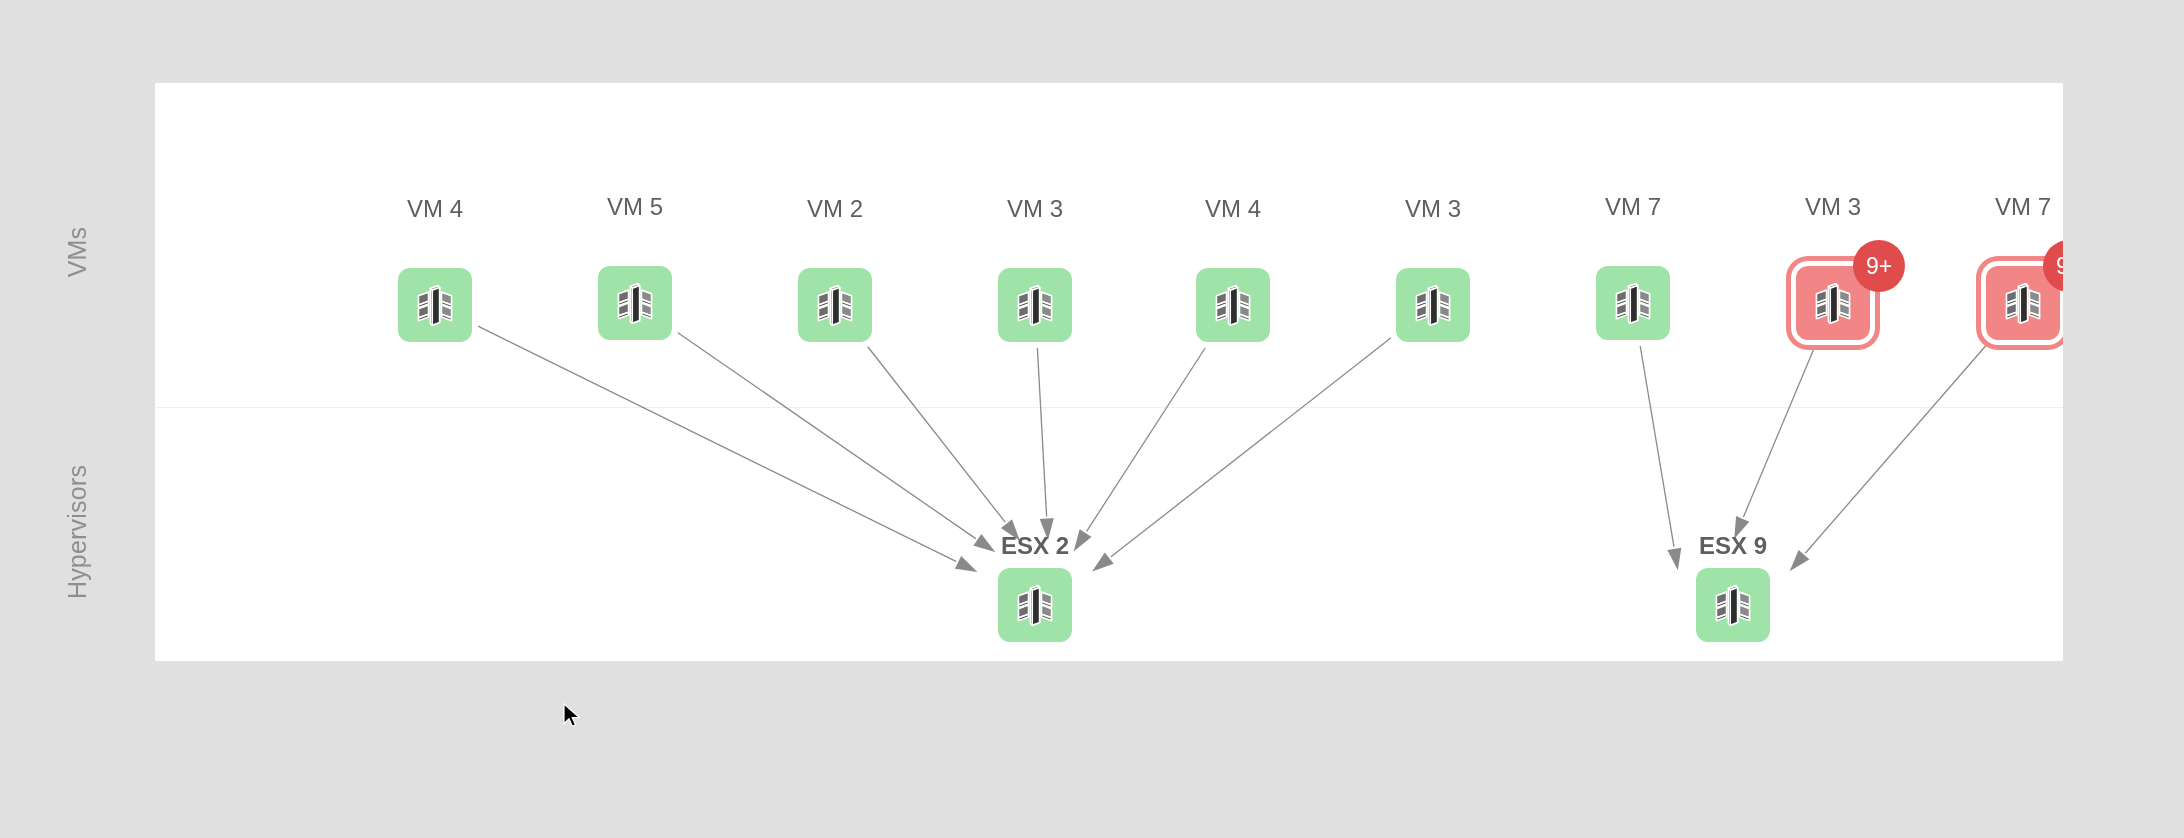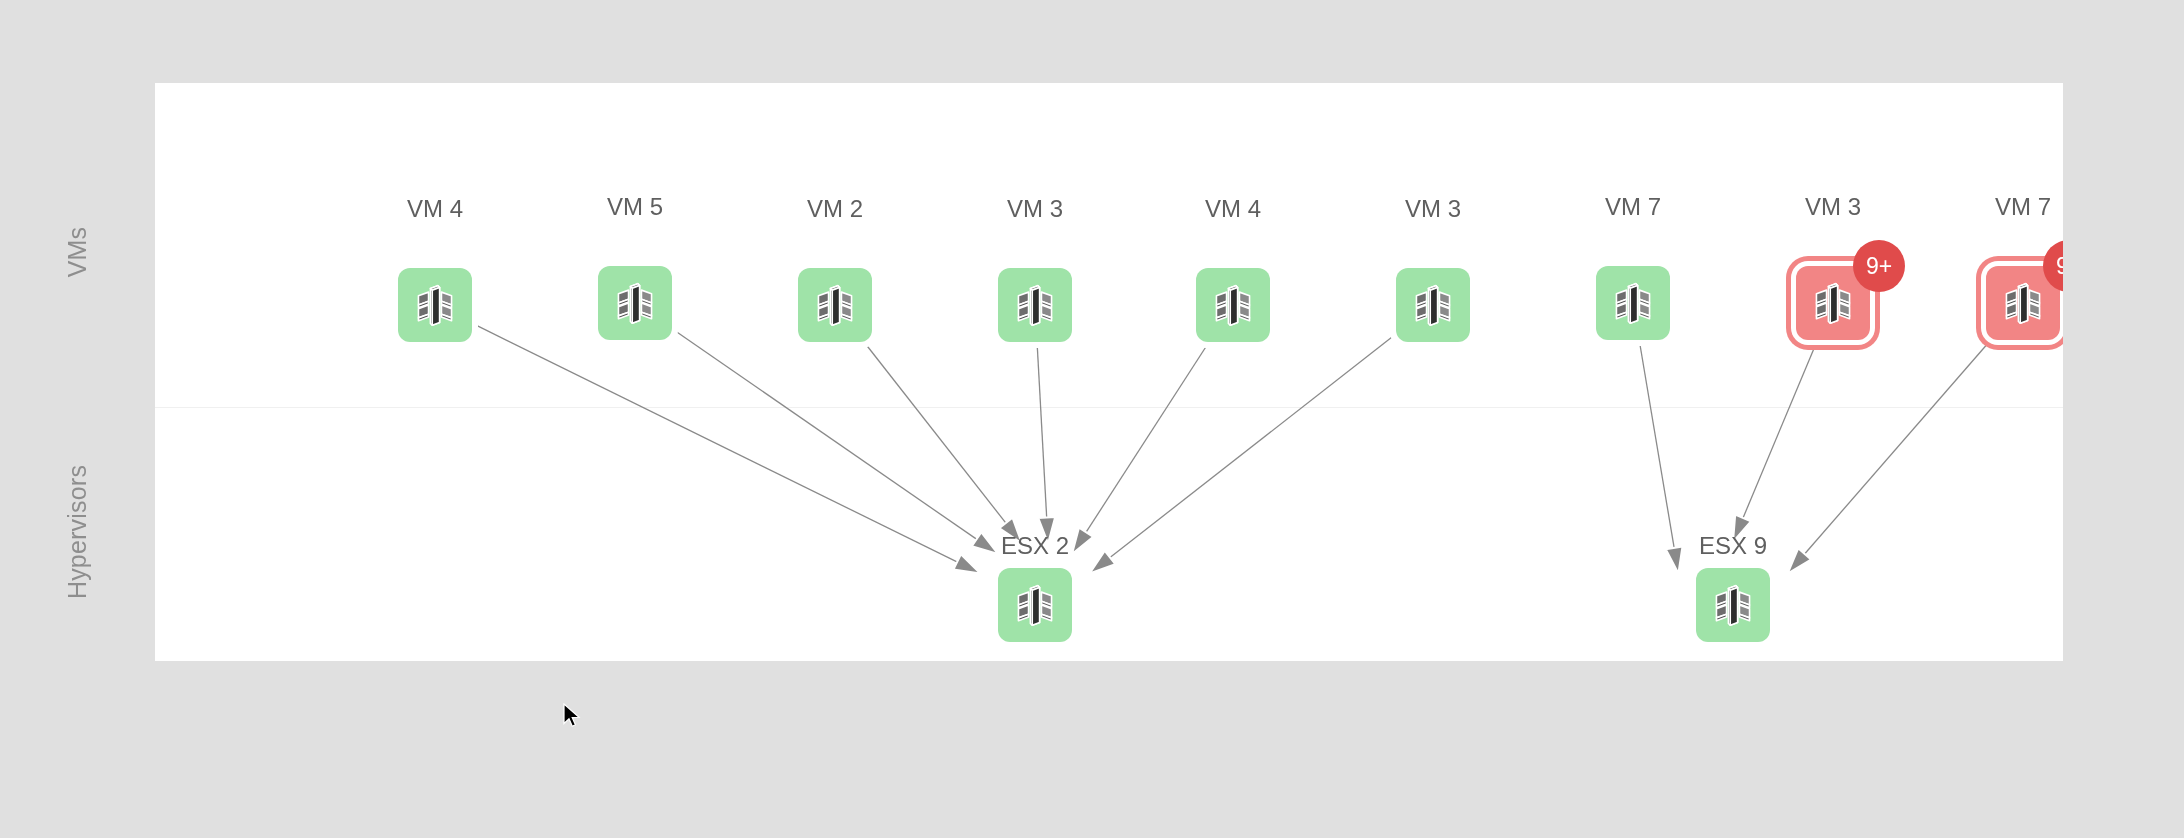--- a/index.html
+++ b/index.html
@@ -123,20 +123,21 @@
     color: #5f5f5f;
     font-size: 24px;
     white-space: nowrap;
   }
   .node-label.label-above {
     top: -110px;
   }
   
   .node-label.label-hug {
     top: -73px;
+    font-weight: bold;
   }
 
   
   .node-badge {
     position: absolute;
     left: 20px;
     top: -63px;
     width: 52px;
     height: 52px;
     border-radius: 50%;

